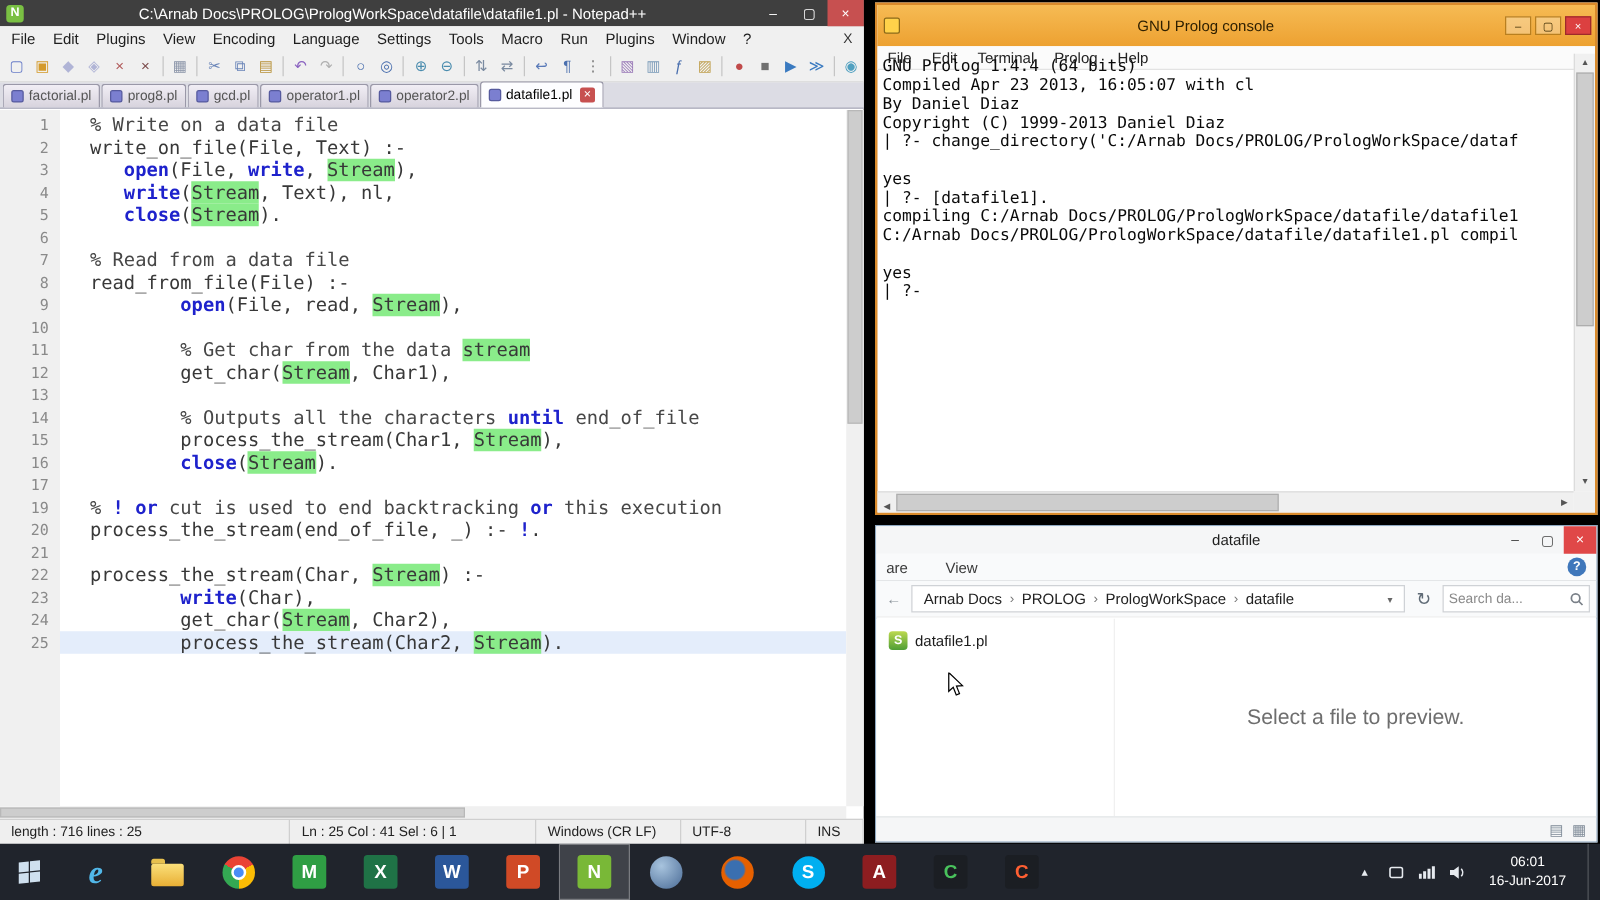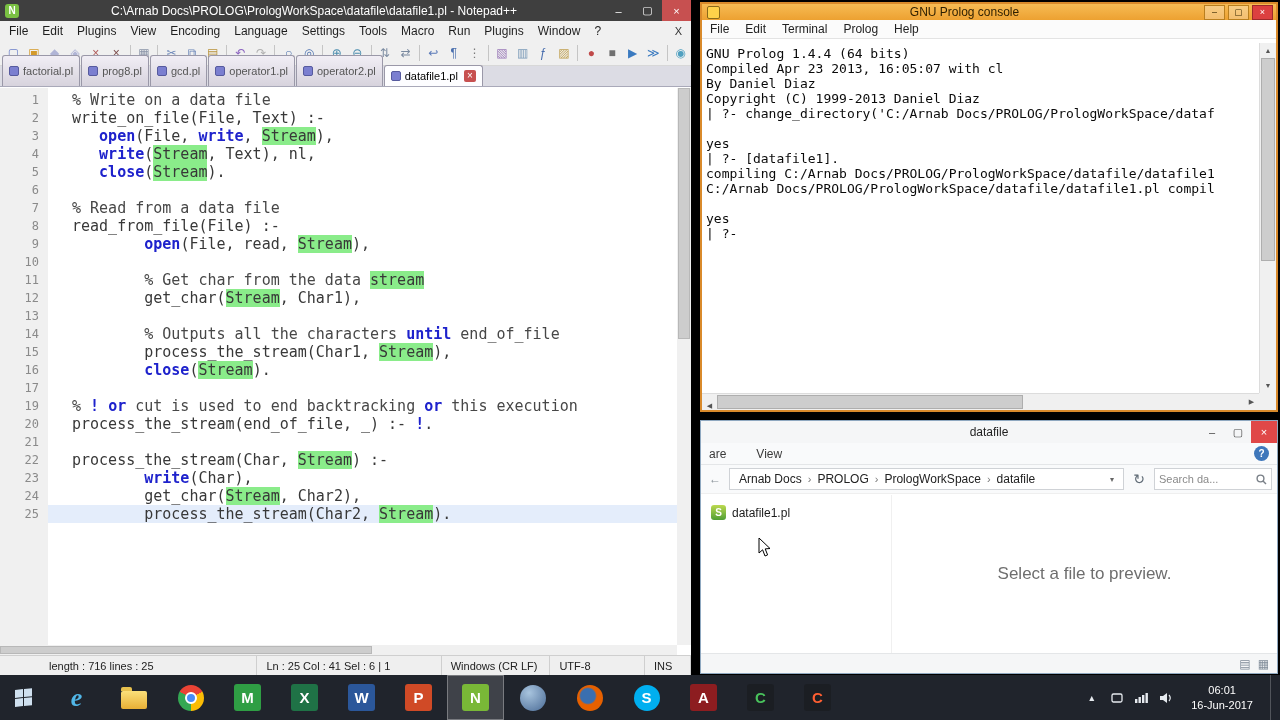--- a/index.html
+++ b/index.html
@@ -14,47 +14,47 @@
   .wbtns{display:flex;height:100%;flex:none;}
   .wbtn{width:29px;height:100%;display:flex;align-items:center;justify-content:center;font-size:11px;color:#fff;}
   .wbtn.close{background:#c75050;}
   #np-menubar{height:19px;background:#f0f0f0;display:flex;align-items:center;font-size:12px;color:#1e1e1e;padding-left:2px;}
   #np-menubar .mitem{padding:0 7px;}
   .mclose{margin-left:auto;padding:0 9px;color:#333;font-size:11px;}
   #np-toolbar{height:26px;background:#f0f0f0;border-bottom:1px solid #d8d8d8;display:flex;align-items:center;padding-left:3px;}
   .ticon{width:19px;height:19px;display:inline-flex;align-items:center;justify-content:center;font-size:12px;margin:0 1px;border-radius:2px;}
   .tsep{width:1px;height:16px;background:#c5c5c5;margin:0 3px;}
   #np-tabs{height:21px;background:#dcdce4;display:flex;align-items:flex-end;padding-left:2px;border-bottom:1px solid #a9a9b9;}
-  .tab{height:31px;display:flex;align-items:center;padding:0 6px;font-size:11px;color:#555;background:linear-gradient(#f1eef5,#d7d3dd);border:1px solid #9a98a8;border-bottom:none;margin-right:1px;border-radius:3px 3px 0 0;white-space:nowrap;}
+  .tab{height:19px;display:flex;align-items:center;padding:0 6px;font-size:11px;color:#555;background:linear-gradient(#f1eef5,#d7d3dd);border:1px solid #9a98a8;border-bottom:none;margin-right:1px;border-radius:3px 3px 0 0;white-space:nowrap;}
   .tab.active{background:#fdfdff;color:#000;height:21px;}
   .tabicon{width:10px;height:10px;background:#7b7fd0;border:1px solid #565a9e;border-radius:2px;margin-right:4px;flex:none;}
   .tabclose{margin-left:6px;background:#c75050;color:#fff;width:12px;height:12px;font-size:10px;line-height:11px;text-align:center;border-radius:2px;}
   #np-editor{position:absolute;top:88px;left:0;right:14px;bottom:31px;background:#fff;overflow:hidden;font-family:"DejaVu Sans Mono",monospace;}
   #np-editor::before{content:"";position:absolute;left:0;top:0;bottom:0;width:48px;background:#f0f0f0;}
   #np-lines{position:relative;padding-top:3px;}
   .crow{display:flex;height:18px;line-height:18px;white-space:pre;}
   .ln{width:48px;color:#8a8a8a;text-align:right;padding-right:9px;font-size:12px;flex:none;}
   .fold{width:24px;flex:none;}
   .cd{flex:1;font-size:15px;color:#383838;}
   .crow.cur .cd,.crow.cur .fold{background:#e4edfb;}
   .sg-k{color:#1e22cc;font-weight:bold;}
   .sg-c{color:#474747;}
   .sg-t{color:#383838;}
   .sg-h{background:#8aec8a;}
   #np-vscroll{position:absolute;top:88px;right:0;width:14px;bottom:31px;background:#f0f0f0;}
   #np-vscroll .thumb{position:absolute;top:0;left:1px;right:1px;height:45%;background:#cdcdcd;border:1px solid #b8b8b8;}
   #np-hscroll{position:absolute;left:0;right:14px;bottom:21px;height:10px;background:#f0f0f0;}
   #np-hscroll .thumb{position:absolute;left:0;top:1px;bottom:1px;width:55%;background:#cdcdcd;border:1px solid #b8b8b8;}
-  #np-status{position:absolute;left:0;right:0;bottom:0;height:21px;background:#efefef;border-top:1px solid #cfcfcf;display:flex;font-size:11px;color:#222;align-items:stretch;padding-left:40px;}
+  #np-status{position:absolute;left:0;right:0;bottom:0;height:21px;background:#efefef;border-top:1px solid #cfcfcf;display:flex;font-size:11px;color:#222;align-items:stretch;}
   #np-status span{border-right:1px solid #cfcfcf;display:flex;align-items:center;padding:0 9px;white-space:nowrap;overflow:hidden;}
   .s1{flex:2.1;}.s2{flex:1.75;}.s3{flex:0.95;}.s4{flex:0.8;}.s5{width:46px;}
 
   
   #gprolog{left:700px;top:2px;width:578px;height:410px;background:#fff;border:2px solid #d98a2b;}
-  #gp-title{height:16px;background:linear-gradient(#f6bb54,#eda131);display:flex;align-items:center;font-size:12px;color:#2d1f00;}
+  #gp-title{height:33px;background:linear-gradient(#f6bb54,#eda131);display:flex;align-items:center;font-size:12px;color:#2d1f00;}
   .gico{width:13px;height:13px;margin:0 5px;background:#ffd24a;border:1px solid #8a6a1a;border-radius:2px;flex:none;}
   #gp-title .ttext{flex:1;text-align:center;}
   .gbtn{width:21px;height:15px;margin-right:3px;display:flex;align-items:center;justify-content:center;font-size:9px;background:rgba(255,255,255,0.3);border:1px solid #b97f1f;color:#3a2a00;}
   .gbtn.close{background:#dc4040;color:#fff;border-color:#9e2a2a;}
   #gp-menubar{height:19px;background:#fbfbfb;border-bottom:1px solid #e3e3e3;display:flex;align-items:center;font-size:12px;color:#222;}
   .gmi{padding:0 8px;}
   #gp-console{position:absolute;top:39px;left:0;right:17px;bottom:17px;overflow:hidden;font-family:"DejaVu Sans Mono",monospace;font-size:13px;line-height:15px;color:#0a0a0a;padding:3px 4px;}
   .gl{white-space:pre;}
   .sbar-v{position:absolute;top:39px;right:0;bottom:17px;width:17px;background:#f0f0f0;border-left:1px solid #dcdcdc;}
   .sbar-v .sarr{height:15px;display:flex;align-items:center;justify-content:center;font-size:7px;color:#555;}

